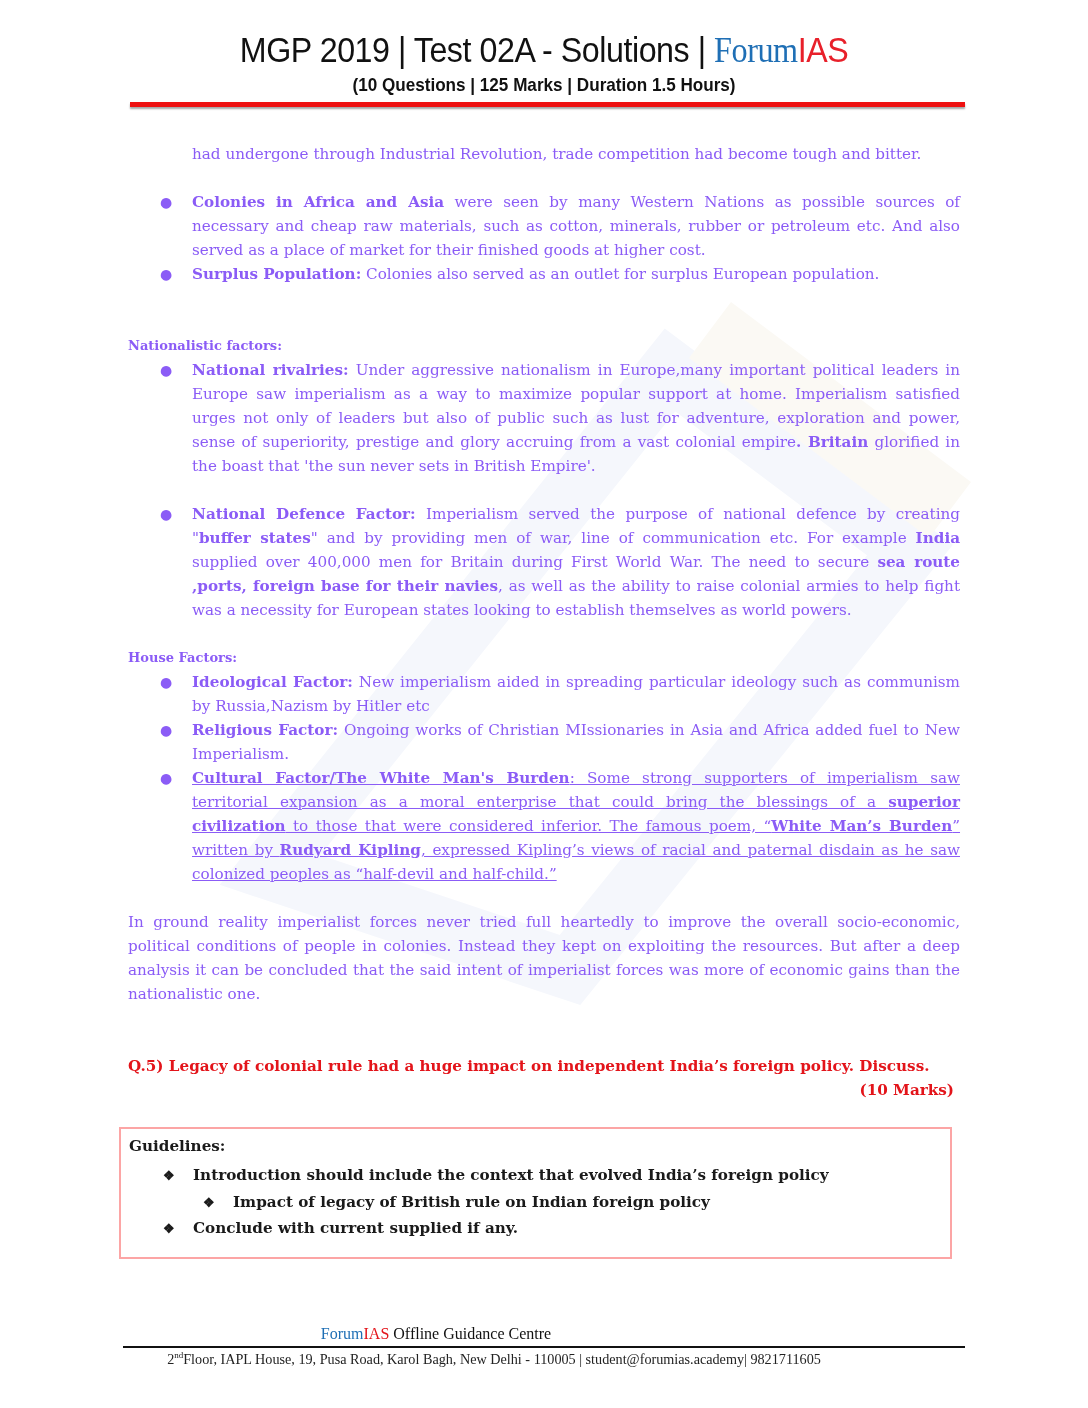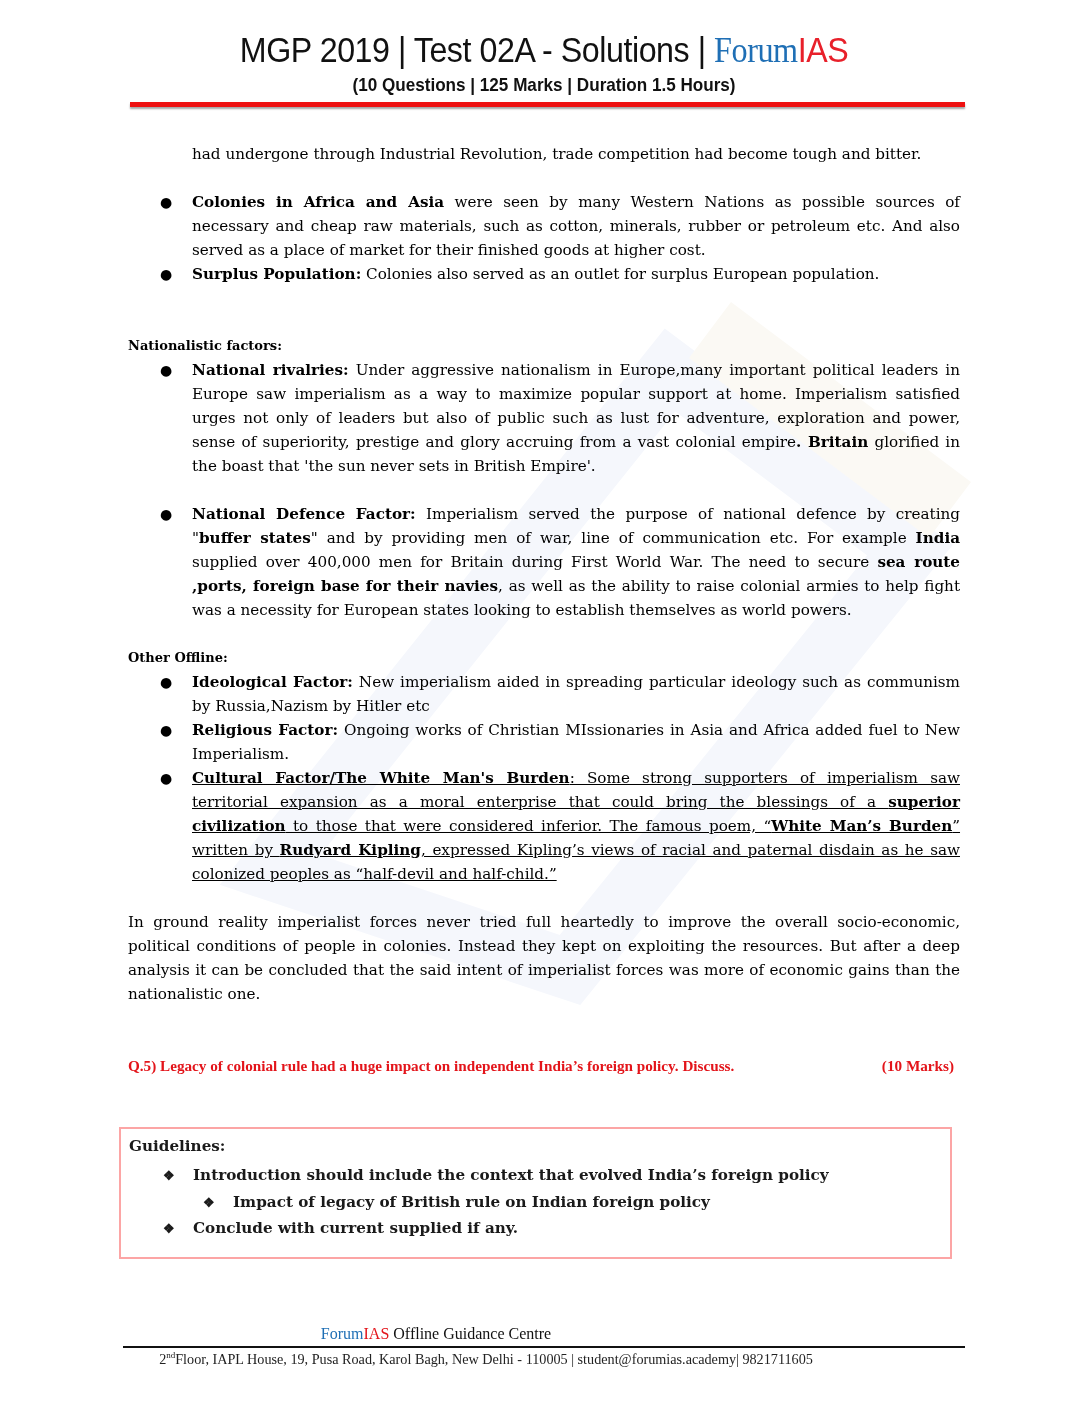--- a/index.html
+++ b/index.html
@@ -13,42 +13,42 @@
   .hdr-title { position: absolute; left: 0; width: 1088px; top: 30px; text-align: center;
     font-family: "Liberation Sans", sans-serif; font-size: 35px; color: #111; letter-spacing: -0.5px; transform: scaleX(0.92); transform-origin: center; white-space: nowrap; }
   .hdr-title .brand-forum { font-family: "Liberation Serif", serif; color: #1f6fb5; }
   .hdr-title .brand-ias { font-family: "Liberation Sans", sans-serif; color: #e8202a; }
   .hdr-sub { position: absolute; left: 0; width: 1088px; top: 74px; text-align: center;
     font-family: "Liberation Sans", sans-serif; font-weight: bold; font-size: 19px; color: #111; transform: scaleX(0.9); transform-origin: 544px 0; }
   .hdr-rule { position: absolute; left: 130px; top: 102px; width: 835px; height: 5px; background: #ee1111;
     box-shadow: 0 2px 2px rgba(0,0,0,0.35); }
 
   
-  .txt { font-family: "DejaVu Serif", serif; font-size: 15.2px; line-height: 24px; color: #000000; }
+  .txt { font-family: "DejaVu Serif", serif; font-size: 15.2px; line-height: 24px; color: #8b5cf6; }
   .txt b { font-weight: bold; }
   .block { position: absolute; left: 192px; width: 768px; text-align: justify; }
   .heading { position: absolute; left: 128px; font-family: "DejaVu Serif", serif; font-size: 13px; font-weight: bold; }
   .bullet { position: absolute; left: 160px; font-size: 14px; line-height: 24px; }
   .para { position: absolute; left: 128px; width: 832px; text-align: justify; }
 
   .question { position: absolute; left: 128px; width: 826px; color: #e3141a; font-family: "DejaVu Serif", serif;
     font-weight: bold; font-size: 15.2px; line-height: 24px; text-align: justify; }
   .question .marks { float: right; }
 
   .guide-box { position: absolute; left: 119px; top: 1127px; width: 829px; height: 128px; border: 2px solid #fca5a5; }
   .guide-title { position: absolute; left: 8px; top: 8px; font-family: "DejaVu Serif", serif; font-weight: bold; font-size: 15.2px; }
   .guide-item { position: absolute; left: 42px; font-family: "DejaVu Serif", serif; font-weight: bold; font-size: 15.2px; line-height: 24px; white-space: nowrap; }
   .guide-item .dia { display: inline-block; width: 30px; font-size: 13px; }
 
   
   .ftr-top { position: absolute; left: 0; width: 872px; top: 1325px; text-align: center; font-family: "Liberation Serif", serif; font-size: 16px; color: #111; }
   .ftr-top .forum { color: #1f6fb5; }
   .ftr-top .ias { color: #e3141a; }
   .ftr-rule { position: absolute; left: 123px; top: 1346px; width: 842px; height: 2px; background: #111; }
-  .ftr-addr { position: absolute; left: 0; width: 972px; top: 1350px; text-align: center; font-family: "Liberation Serif", serif; font-size: 14.2px; color: #222; white-space: nowrap; }
+  .ftr-addr { position: absolute; left: 0; width: 972px; top: 1350px; text-align: center; font-family: "Liberation Serif", serif; font-size: 14.2px; color: #222; white-space: nowrap; padding-left: 8px; }
   .ftr-addr sup { font-size: 9px; }
 </style>
 </head>
 <body>
 
 <div class="page">
 
   <svg class="watermark" viewBox="0 0 850 800">
     <path d="M120 620 L520 120 L760 300 L420 720 Z" fill="none" stroke="#f5f7fc" stroke-width="60"></path>
     <path d="M560 80 L800 260" stroke="#fbf9f4" stroke-width="70"></path>
@@ -76,40 +76,40 @@
   <span class="bullet txt" style="top:358px;">●</span>
   <div class="block txt" style="top:358px;">
     <b>National rivalries:</b><span> Under aggressive nationalism in Europe,many important political leaders in Europe saw imperialism as a way to maximize popular support at home. Imperialism satisfied urges not only of leaders but also of public such as lust for adventure, exploration and power, sense of superiority, prestige and glory accruing from a vast colonial empire</span><b>. Britain</b><span> glorified in the boast that 'the sun never sets in British Empire'.</span>
   </div>
 
   <span class="bullet txt" style="top:502px;">●</span>
   <div class="block txt" style="top:502px;">
     <b>National Defence Factor:</b><span> Imperialism served the purpose of national defence by creating "</span><b>buffer states</b><span>" and by providing men of war, line of communication etc. For example </span><b>India</b><span> supplied over 400,000 men for Britain during First World War. The need to secure </span><b>sea route ,ports, foreign base  for their navies</b><span>, as well as the ability to raise colonial armies to help fight was a necessity for European states looking to establish themselves as world powers.</span>
   </div>
 
-  <div class="heading txt" style="top:646px;">Other Offline:</div>
+  <div class="heading txt" style="top:646px;">House Factors:</div>
 
   <span class="bullet txt" style="top:670px;">●</span>
   <div class="block txt" style="top:670px;">
     <b>Ideological Factor:</b><span> New imperialism aided in spreading particular ideology such as communism by Russia,Nazism by Hitler etc</span>
   </div>
 
   <span class="bullet txt" style="top:718px;">●</span>
   <div class="block txt" style="top:718px;">
     <b>Religious Factor:</b><span> Ongoing works of Christian MIssionaries in Asia and Africa added fuel to New Imperialism.</span>
   </div>
 
   <span class="bullet txt" style="top:766px;">●</span>
   <div class="block txt" style="top:766px;text-decoration:underline;">
     <b>Cultural Factor/The White Man's Burden</b><span>: Some strong supporters of imperialism saw territorial expansion as a moral enterprise that could bring the blessings of a </span><b>superior civilization</b><span> to those that were considered inferior. The famous poem, “</span><b>White Man’s Burden</b><span>” written by </span><b>Rudyard Kipling</b><span>, expressed Kipling’s views of racial and paternal disdain as he saw colonized peoples as “half-devil and half-child.”</span>
   </div>
 
   <div class="para txt" style="top:910px;">In ground reality imperialist forces never tried full heartedly to improve the overall socio-economic, political conditions of people in colonies. Instead they kept on exploiting the resources. But after a deep analysis it can be concluded that the said intent of imperialist forces was more of economic gains than the nationalistic one.</div>
 
-  <div class="question" style="top:1054px;font-family:Liberation Serif, serif;">
+  <div class="question" style="top:1054px;">
     <span>Q.5) Legacy of colonial rule had a huge impact on independent India’s foreign policy. Discuss.</span>
     <span class="marks">(10 Marks)</span>
   </div>
 
   <div class="guide-box">
     <div class="guide-title">Guidelines:</div>
     <div class="guide-item" style="top:34px;">
       <span class="dia">❖</span><span>Introduction should include the context that evolved India’s foreign policy</span>
     </div>
     <div class="guide-item" style="top:61px;margin-left:40px;">

